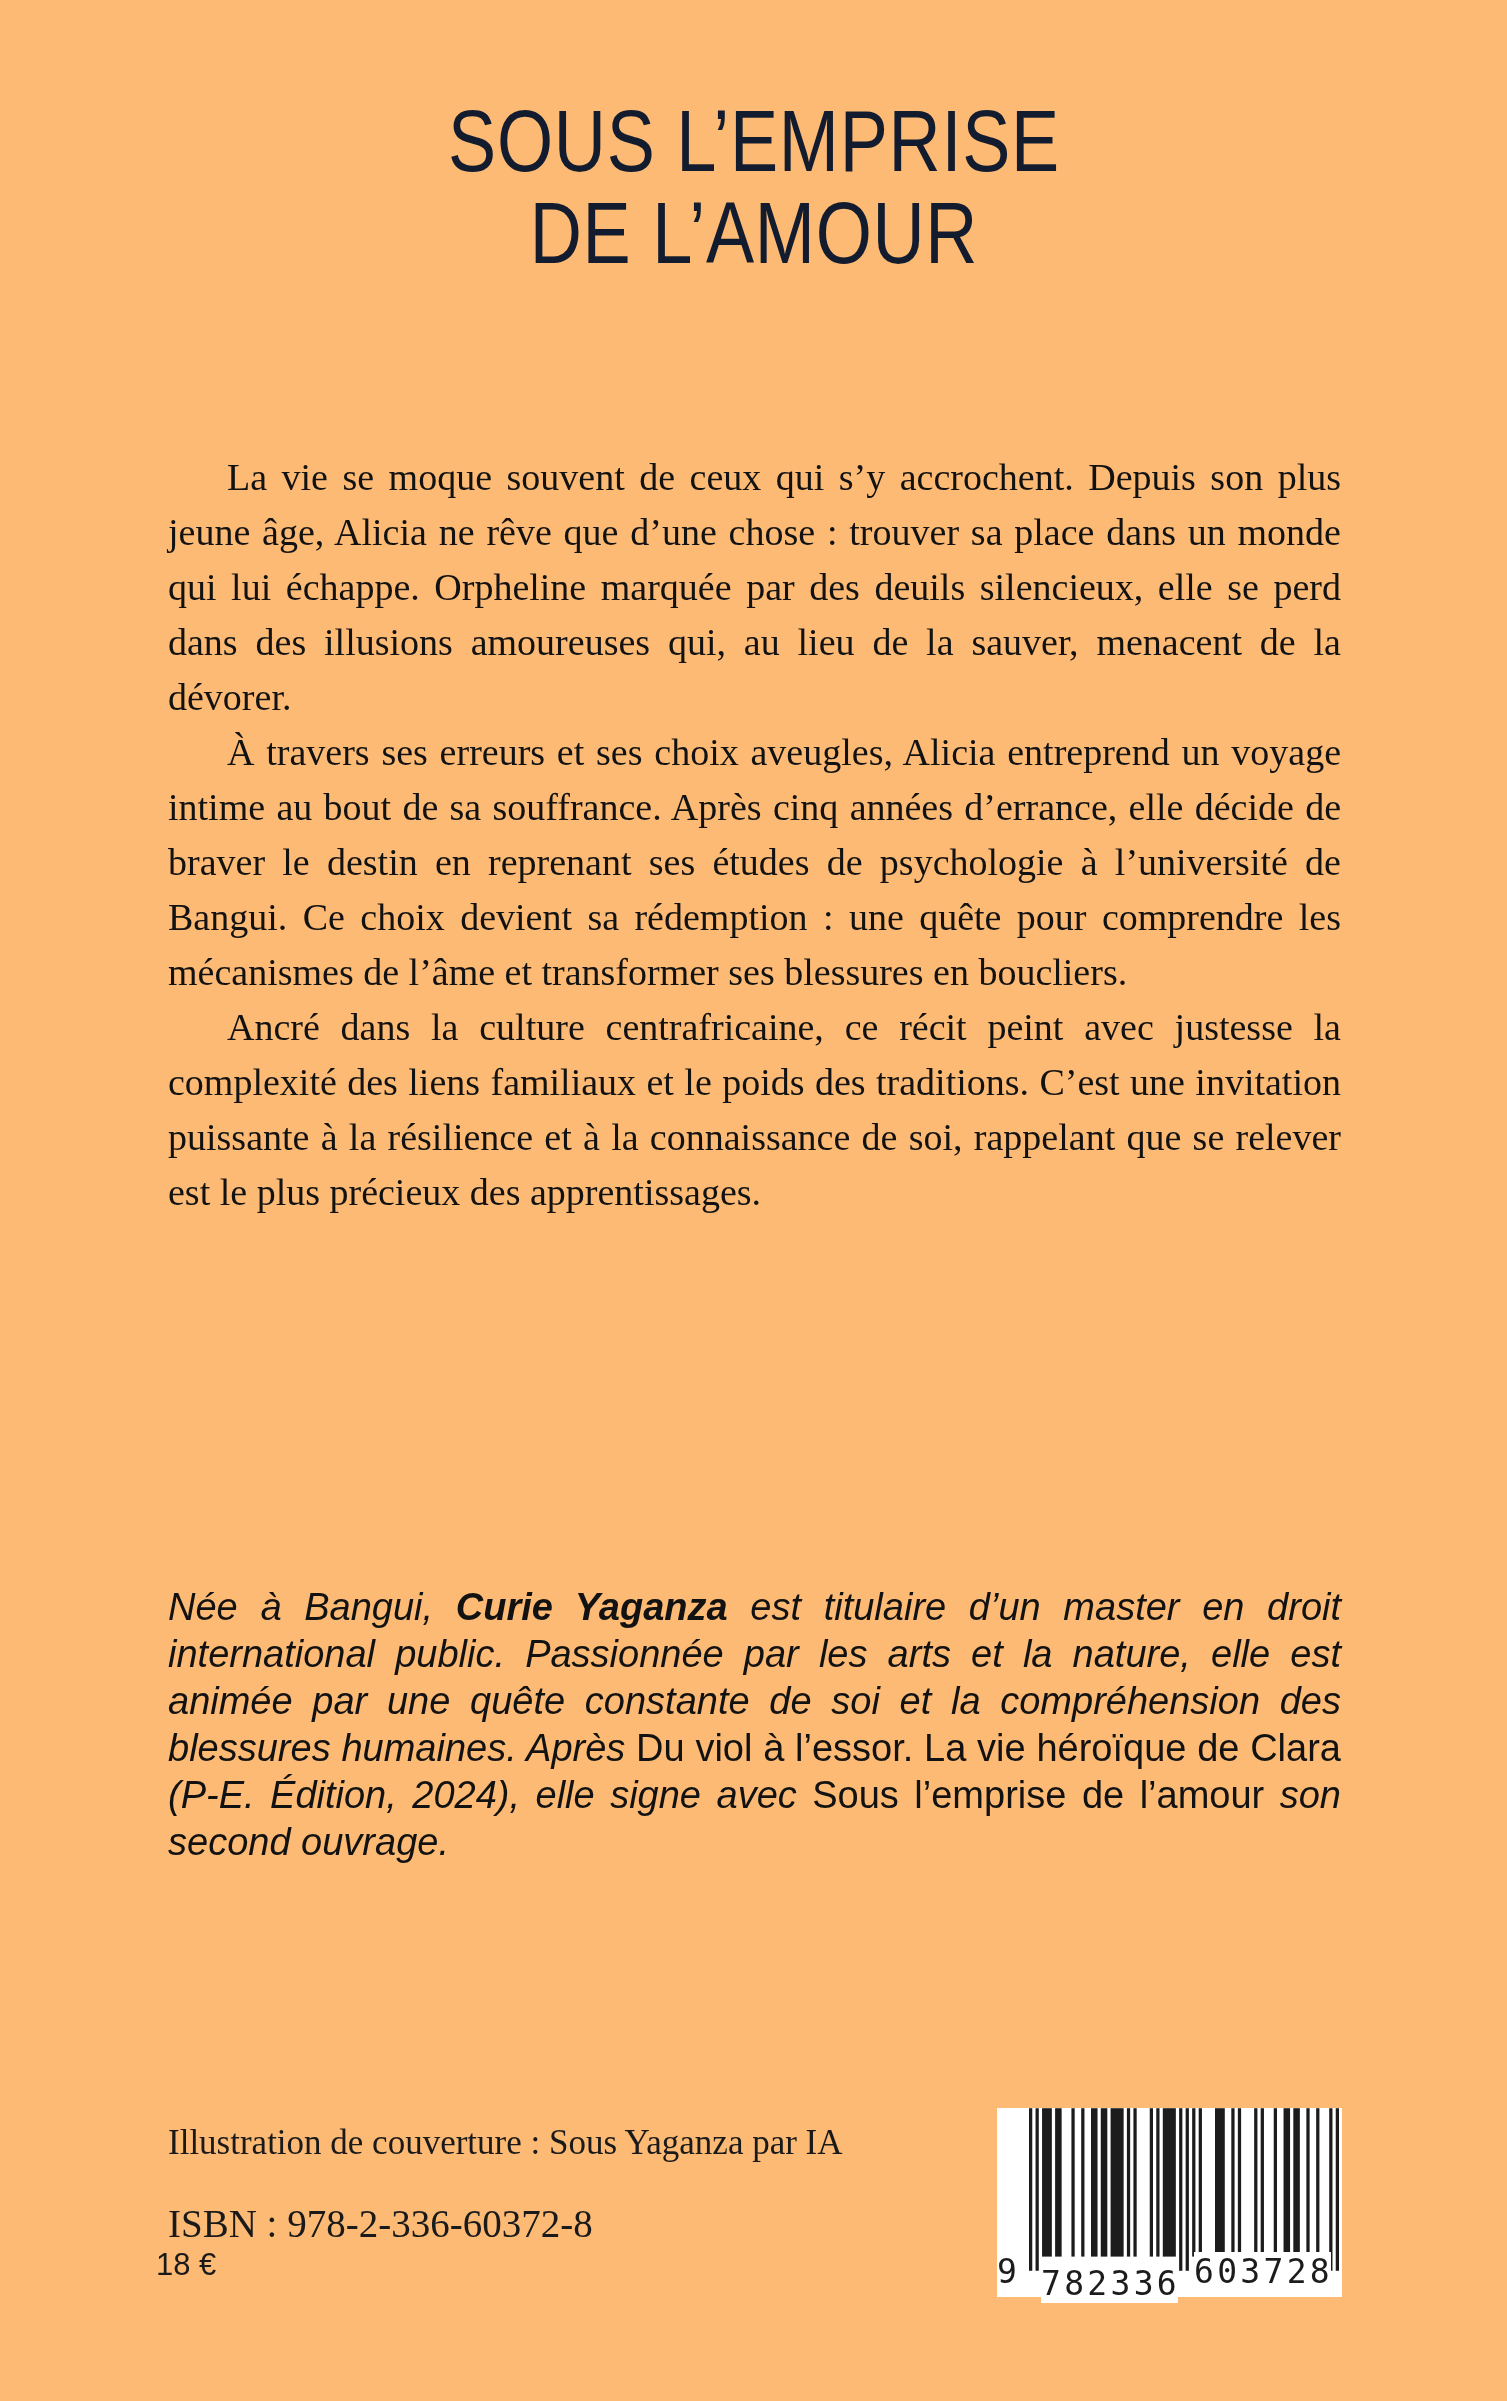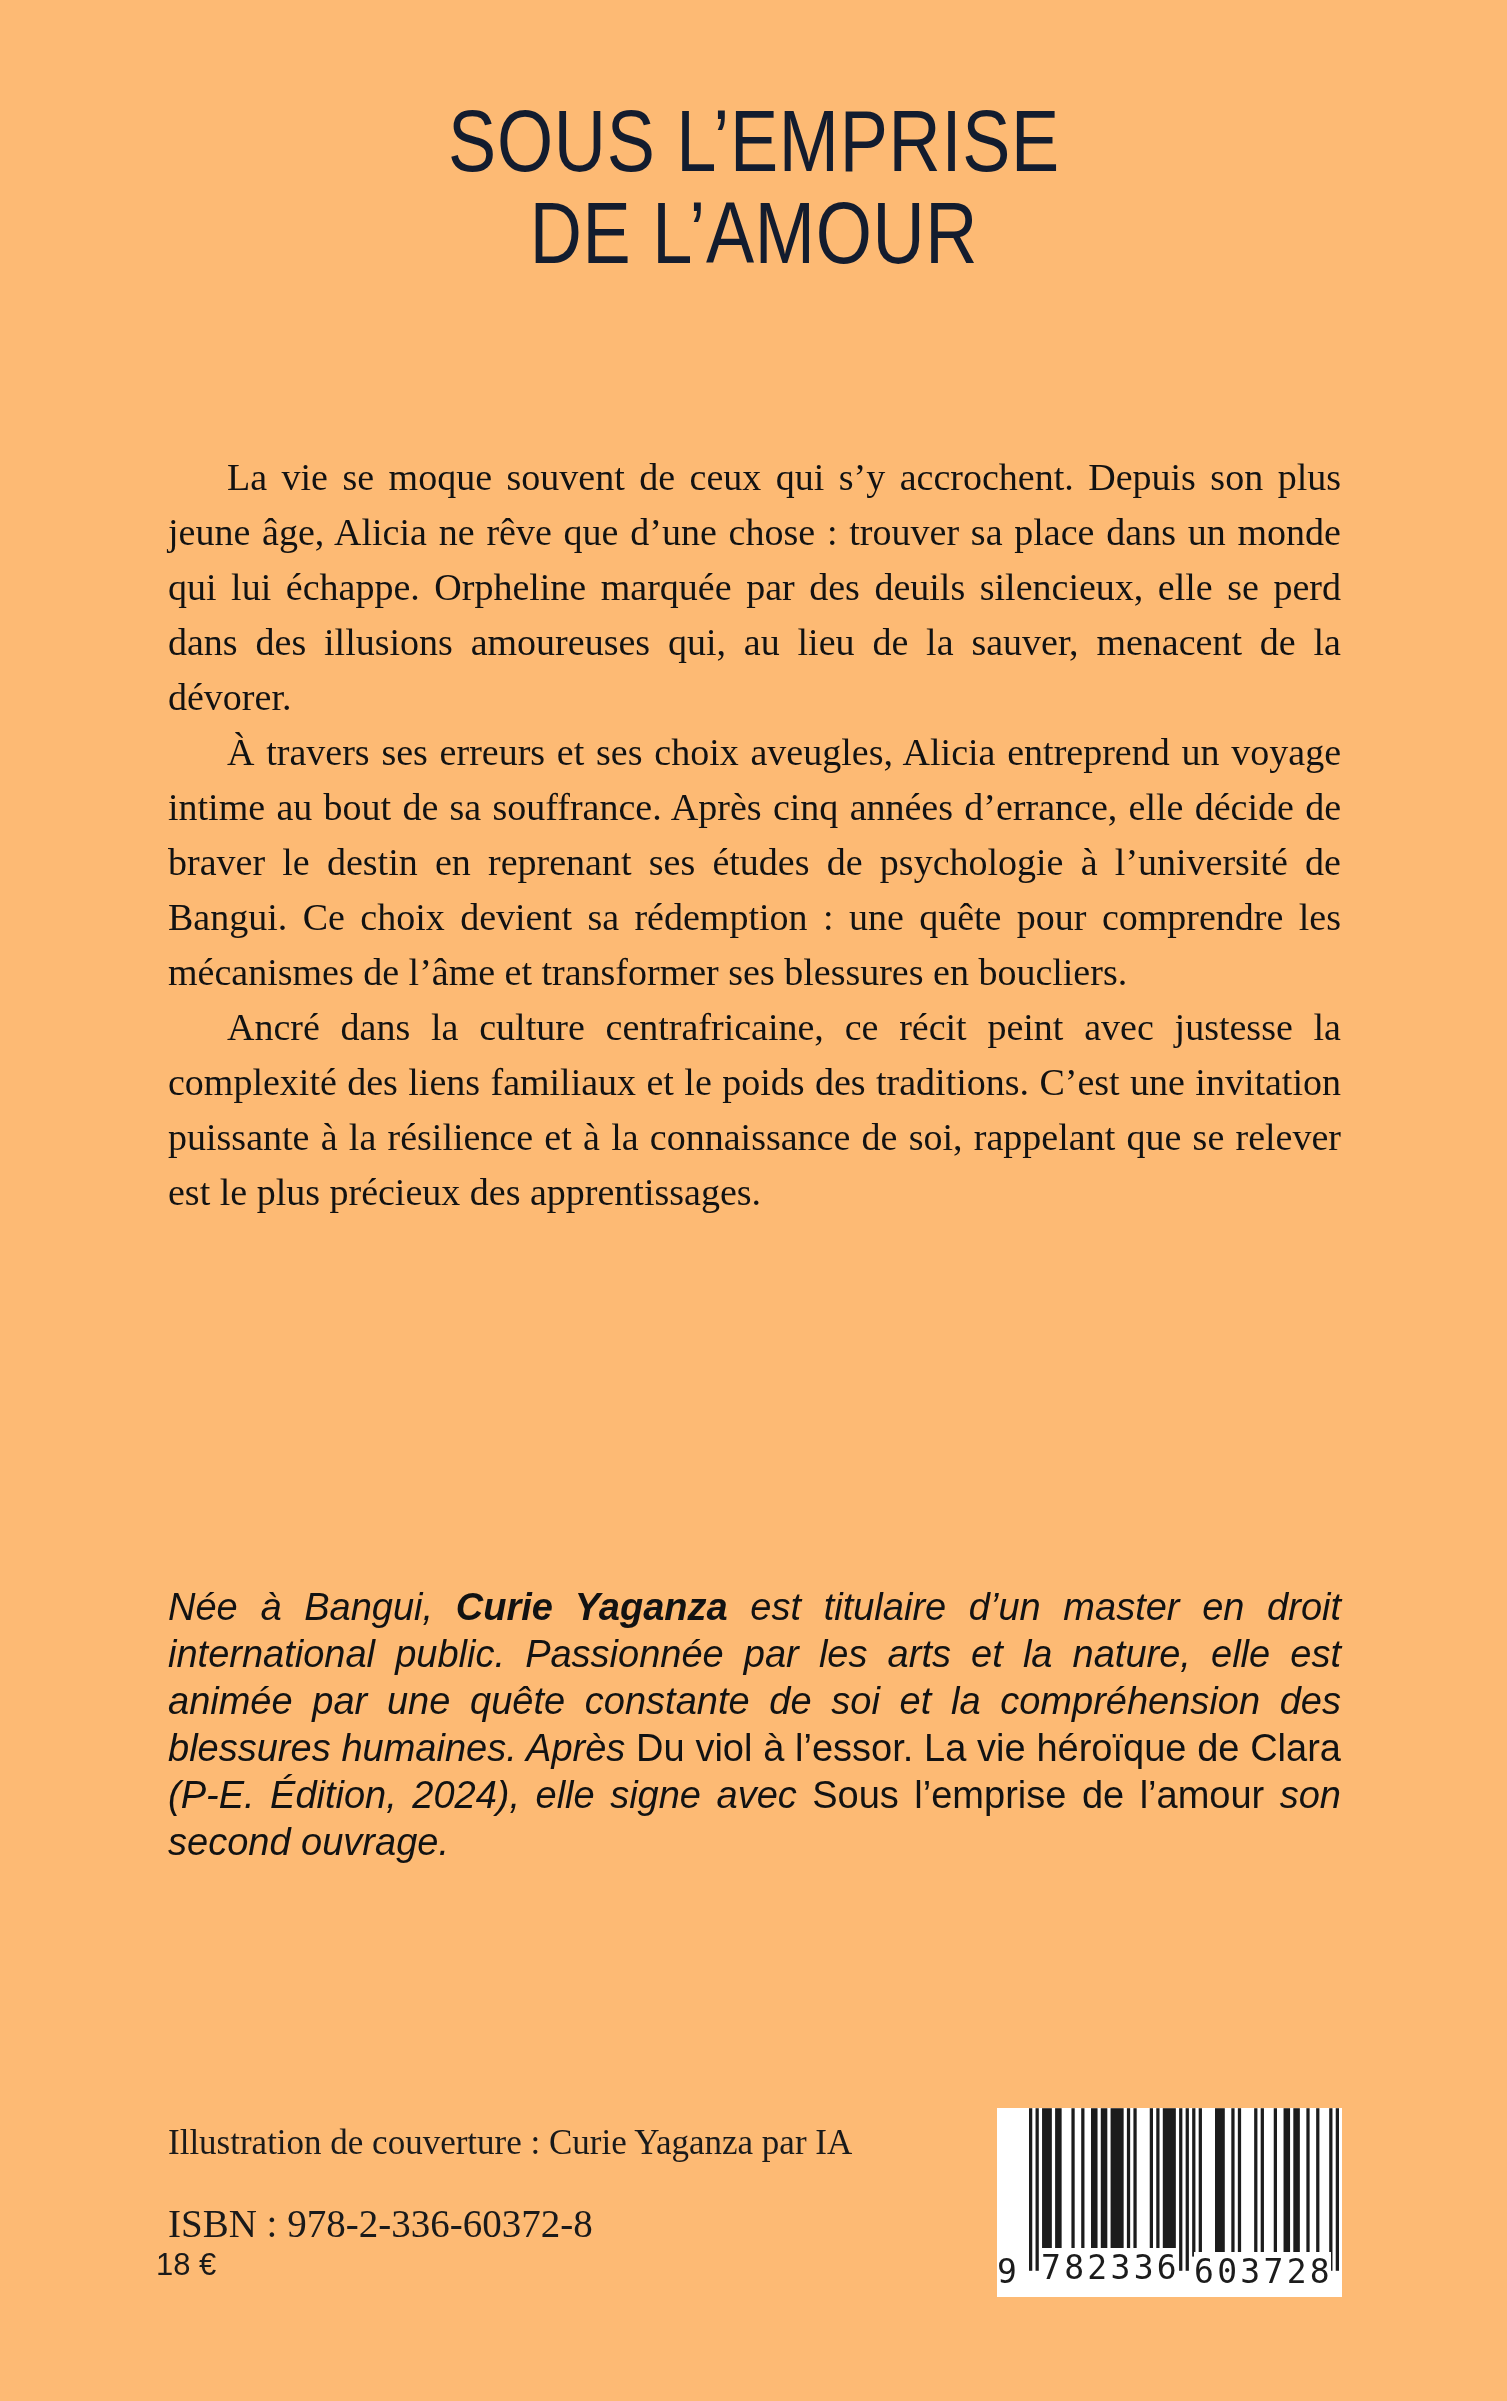--- a/index.html
+++ b/index.html
@@ -66,21 +66,21 @@
     position:absolute;top:2108px;left:997px;width:345px;height:189px;
     background:#ffffff;
   }
   .barcode svg{position:absolute;top:0;left:32px;}
   .bc-digit-first{
     position:absolute;top:144px;left:0;width:28px;
     font-family:"DejaVu Sans Mono", monospace;
     font-size:33px;color:#1c1c1c;text-align:left;
   }
   .bc-digit-left{
-    position:absolute;top:140px;left:44px;width:137px;
+    position:absolute;top:156px;left:44px;width:137px;
     font-family:"DejaVu Sans Mono", monospace;
     font-size:33px;color:#1c1c1c;letter-spacing:3.3px;
     background:#ffffff;white-space:nowrap;
   }
   .bc-digit-right{
     position:absolute;top:144px;left:197px;width:137px;
     font-family:"DejaVu Sans Mono", monospace;
     font-size:33px;color:#1c1c1c;letter-spacing:3.3px;
     background:#ffffff;white-space:nowrap;
   }
@@ -96,21 +96,21 @@
   </div>
 
   <div class="synopsis">
     <p>La vie se moque souvent de ceux qui s’y accrochent. Depuis son plus jeune âge, Alicia ne rêve que d’une chose : trouver sa place dans un monde qui lui échappe. Orpheline marquée par des deuils silencieux, elle se perd dans des illusions amoureuses qui, au lieu de la sauver, menacent de la dévorer.</p>
     <p>À travers ses erreurs et ses choix aveugles, Alicia entreprend un voyage intime au bout de sa souffrance. Après cinq années d’errance, elle décide de braver le destin en reprenant ses études de psychologie à l’université de Bangui. Ce choix devient sa rédemption : une quête pour comprendre les mécanismes de l’âme et transformer ses blessures en boucliers.</p>
     <p>Ancré dans la culture centrafricaine, ce récit peint avec justesse la complexité des liens familiaux et le poids des traditions. C’est une invitation puissante à la résilience et à la connaissance de soi, rappelant que se relever est le plus précieux des apprentissages.</p>
   </div>
 
   <div class="bio"><span class="seg-italic">Née à Bangui, </span><span class="seg-bold-italic">Curie Yaganza</span><span class="seg-italic"> est titulaire d’un master en droit international public. Passionnée par les arts et la nature, elle est animée par une quête constante de soi et la compréhension des blessures humaines. Après </span><span class="seg-roman">Du viol à l’essor. La vie héroïque de Clara</span><span class="seg-italic"> (P-E. Édition, 2024), elle signe avec </span><span class="seg-roman">Sous l’emprise de l’amour</span><span class="seg-italic"> son second ouvrage.</span></div>
 
-  <div class="credit">Illustration de couverture : Curie Yaganza par IA</div>
+  <div class="credit">Illustration de couverture : Sous Yaganza par IA</div>
   <div class="isbn">ISBN : 978-2-336-60372-8</div>
   <div class="price">18 €</div>
 
   <div class="barcode">
     <svg id="barcode-svg" width="310" height="163" viewBox="0 0 328 172" xmlns="http://www.w3.org/2000/svg">
         <rect x="0.00" y="0" width="3.45" height="172" fill="#1c1c1c"></rect>
         <rect x="6.91" y="0" width="3.45" height="172" fill="#1c1c1c"></rect>
         <rect x="13.81" y="0" width="10.36" height="157" fill="#1c1c1c"></rect>
         <rect x="27.62" y="0" width="6.91" height="157" fill="#1c1c1c"></rect>
         <rect x="44.88" y="0" width="3.45" height="157" fill="#1c1c1c"></rect>

